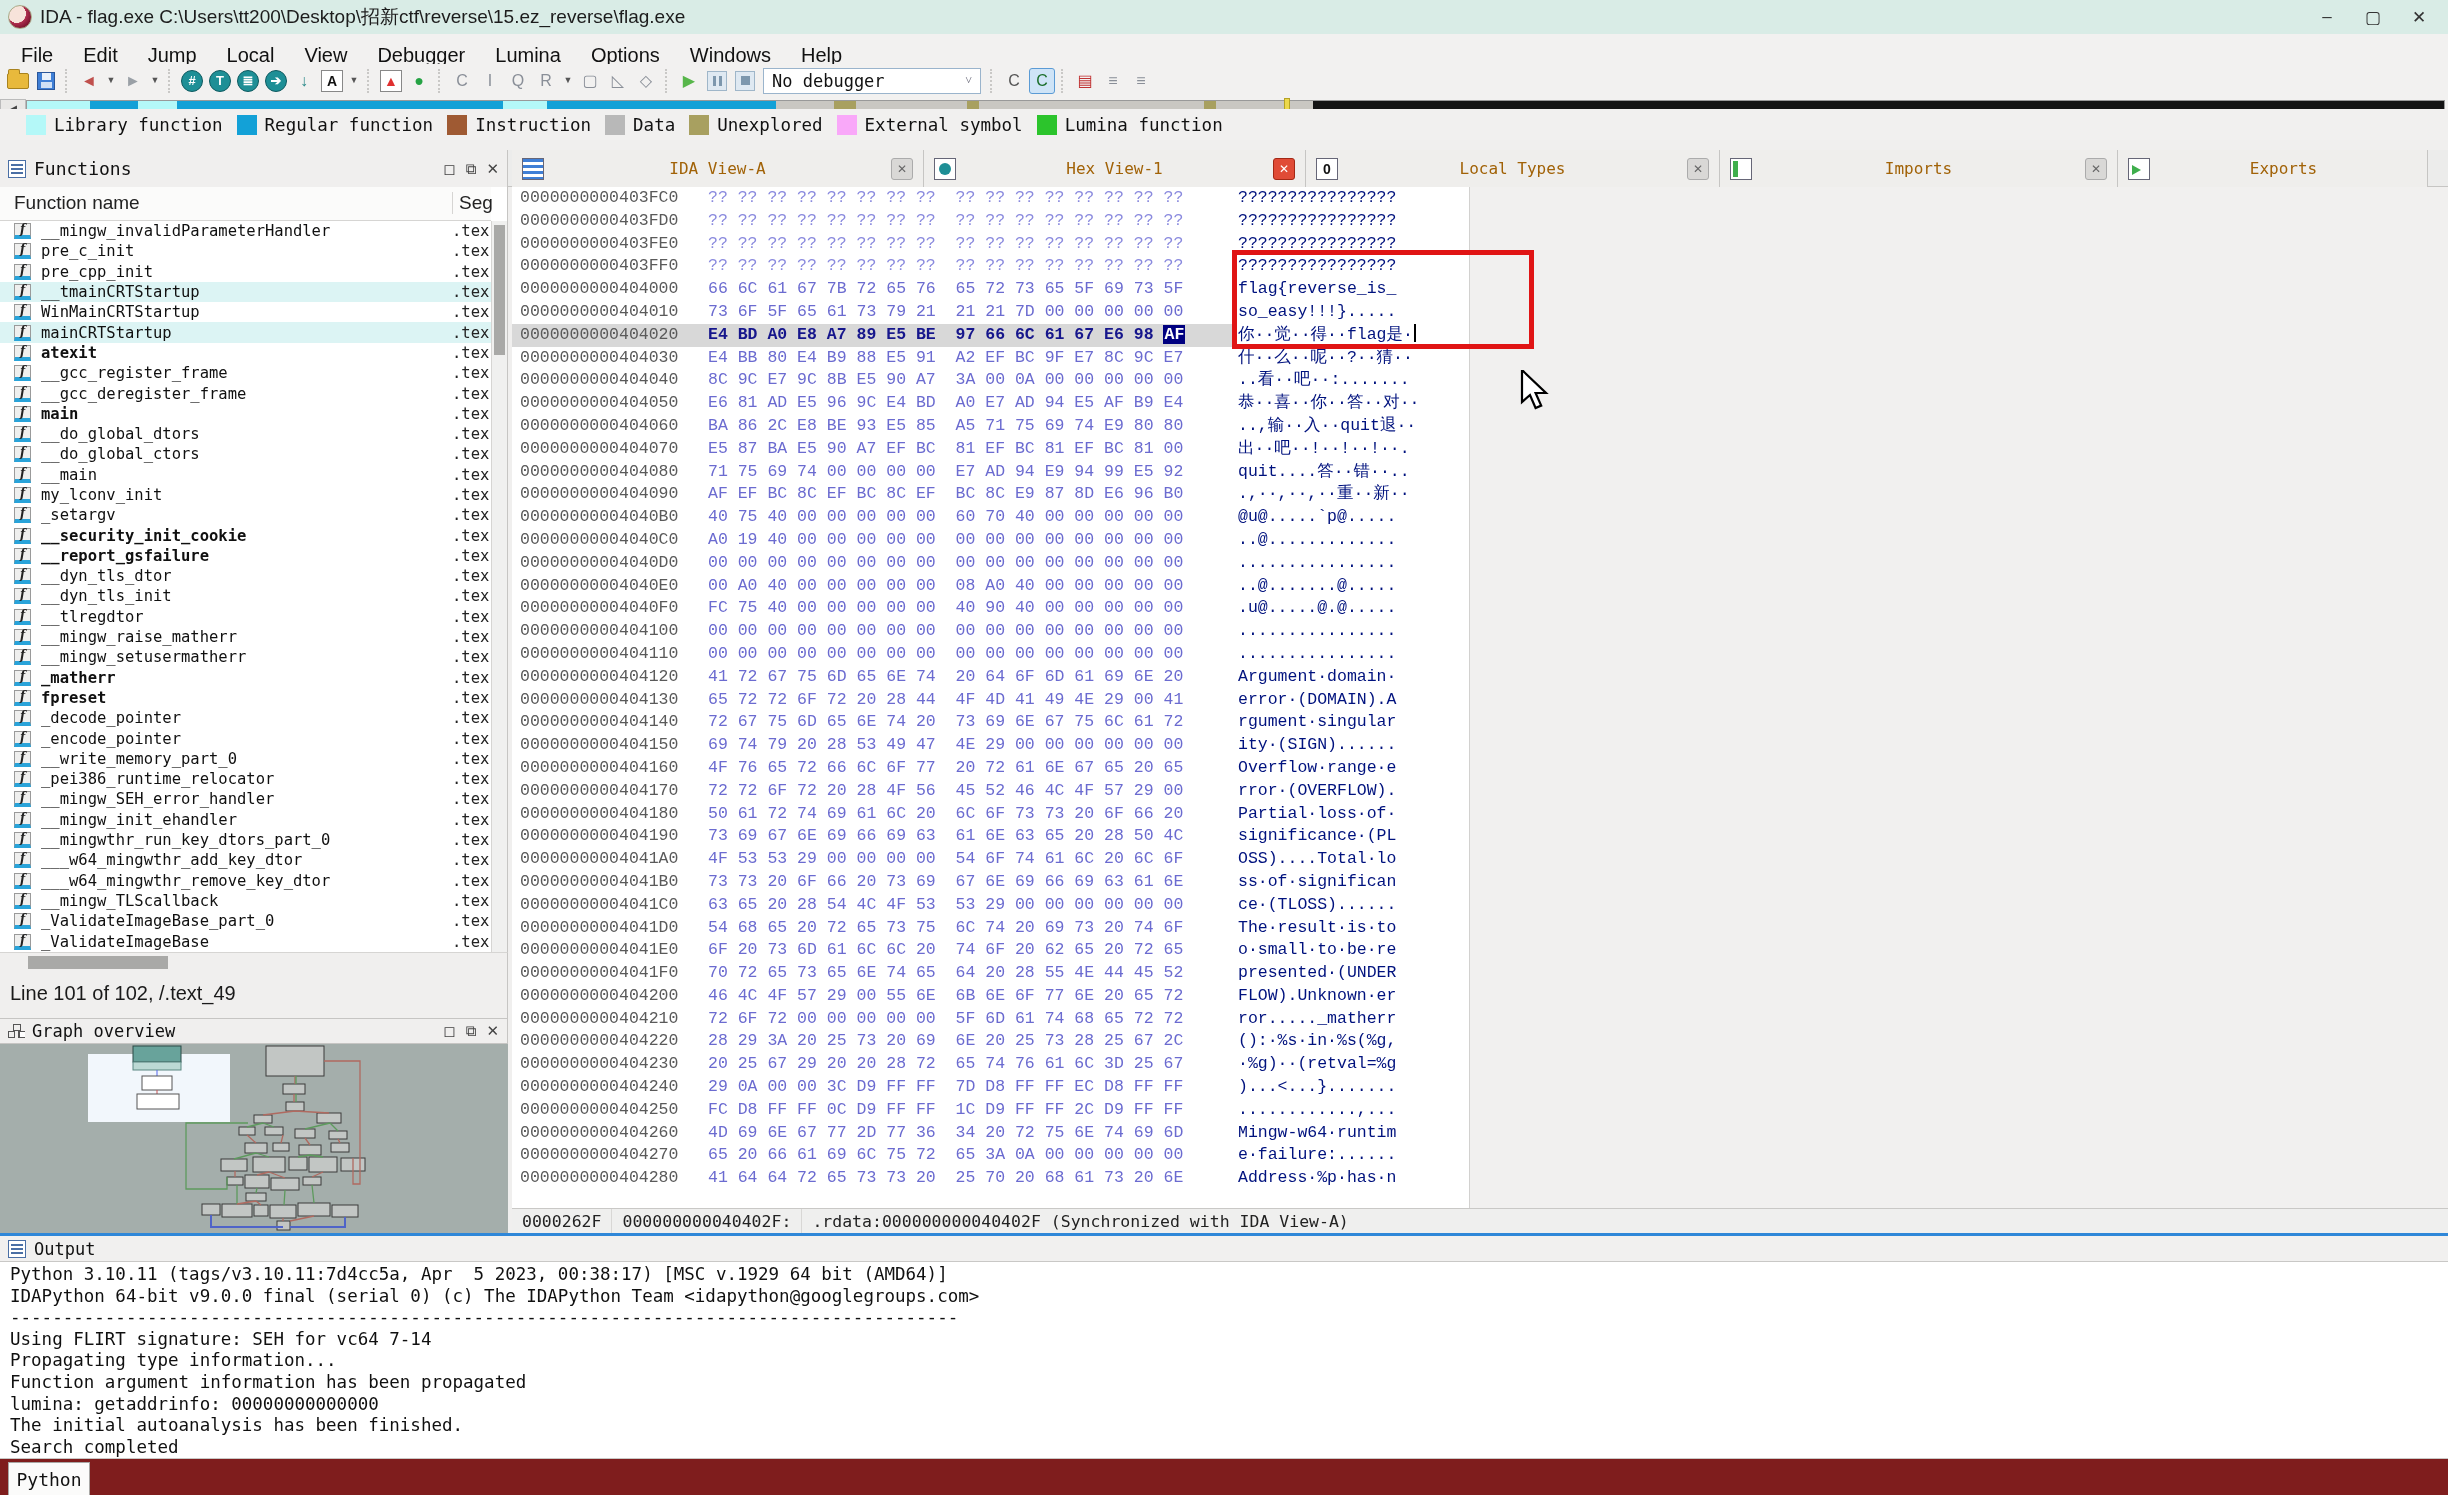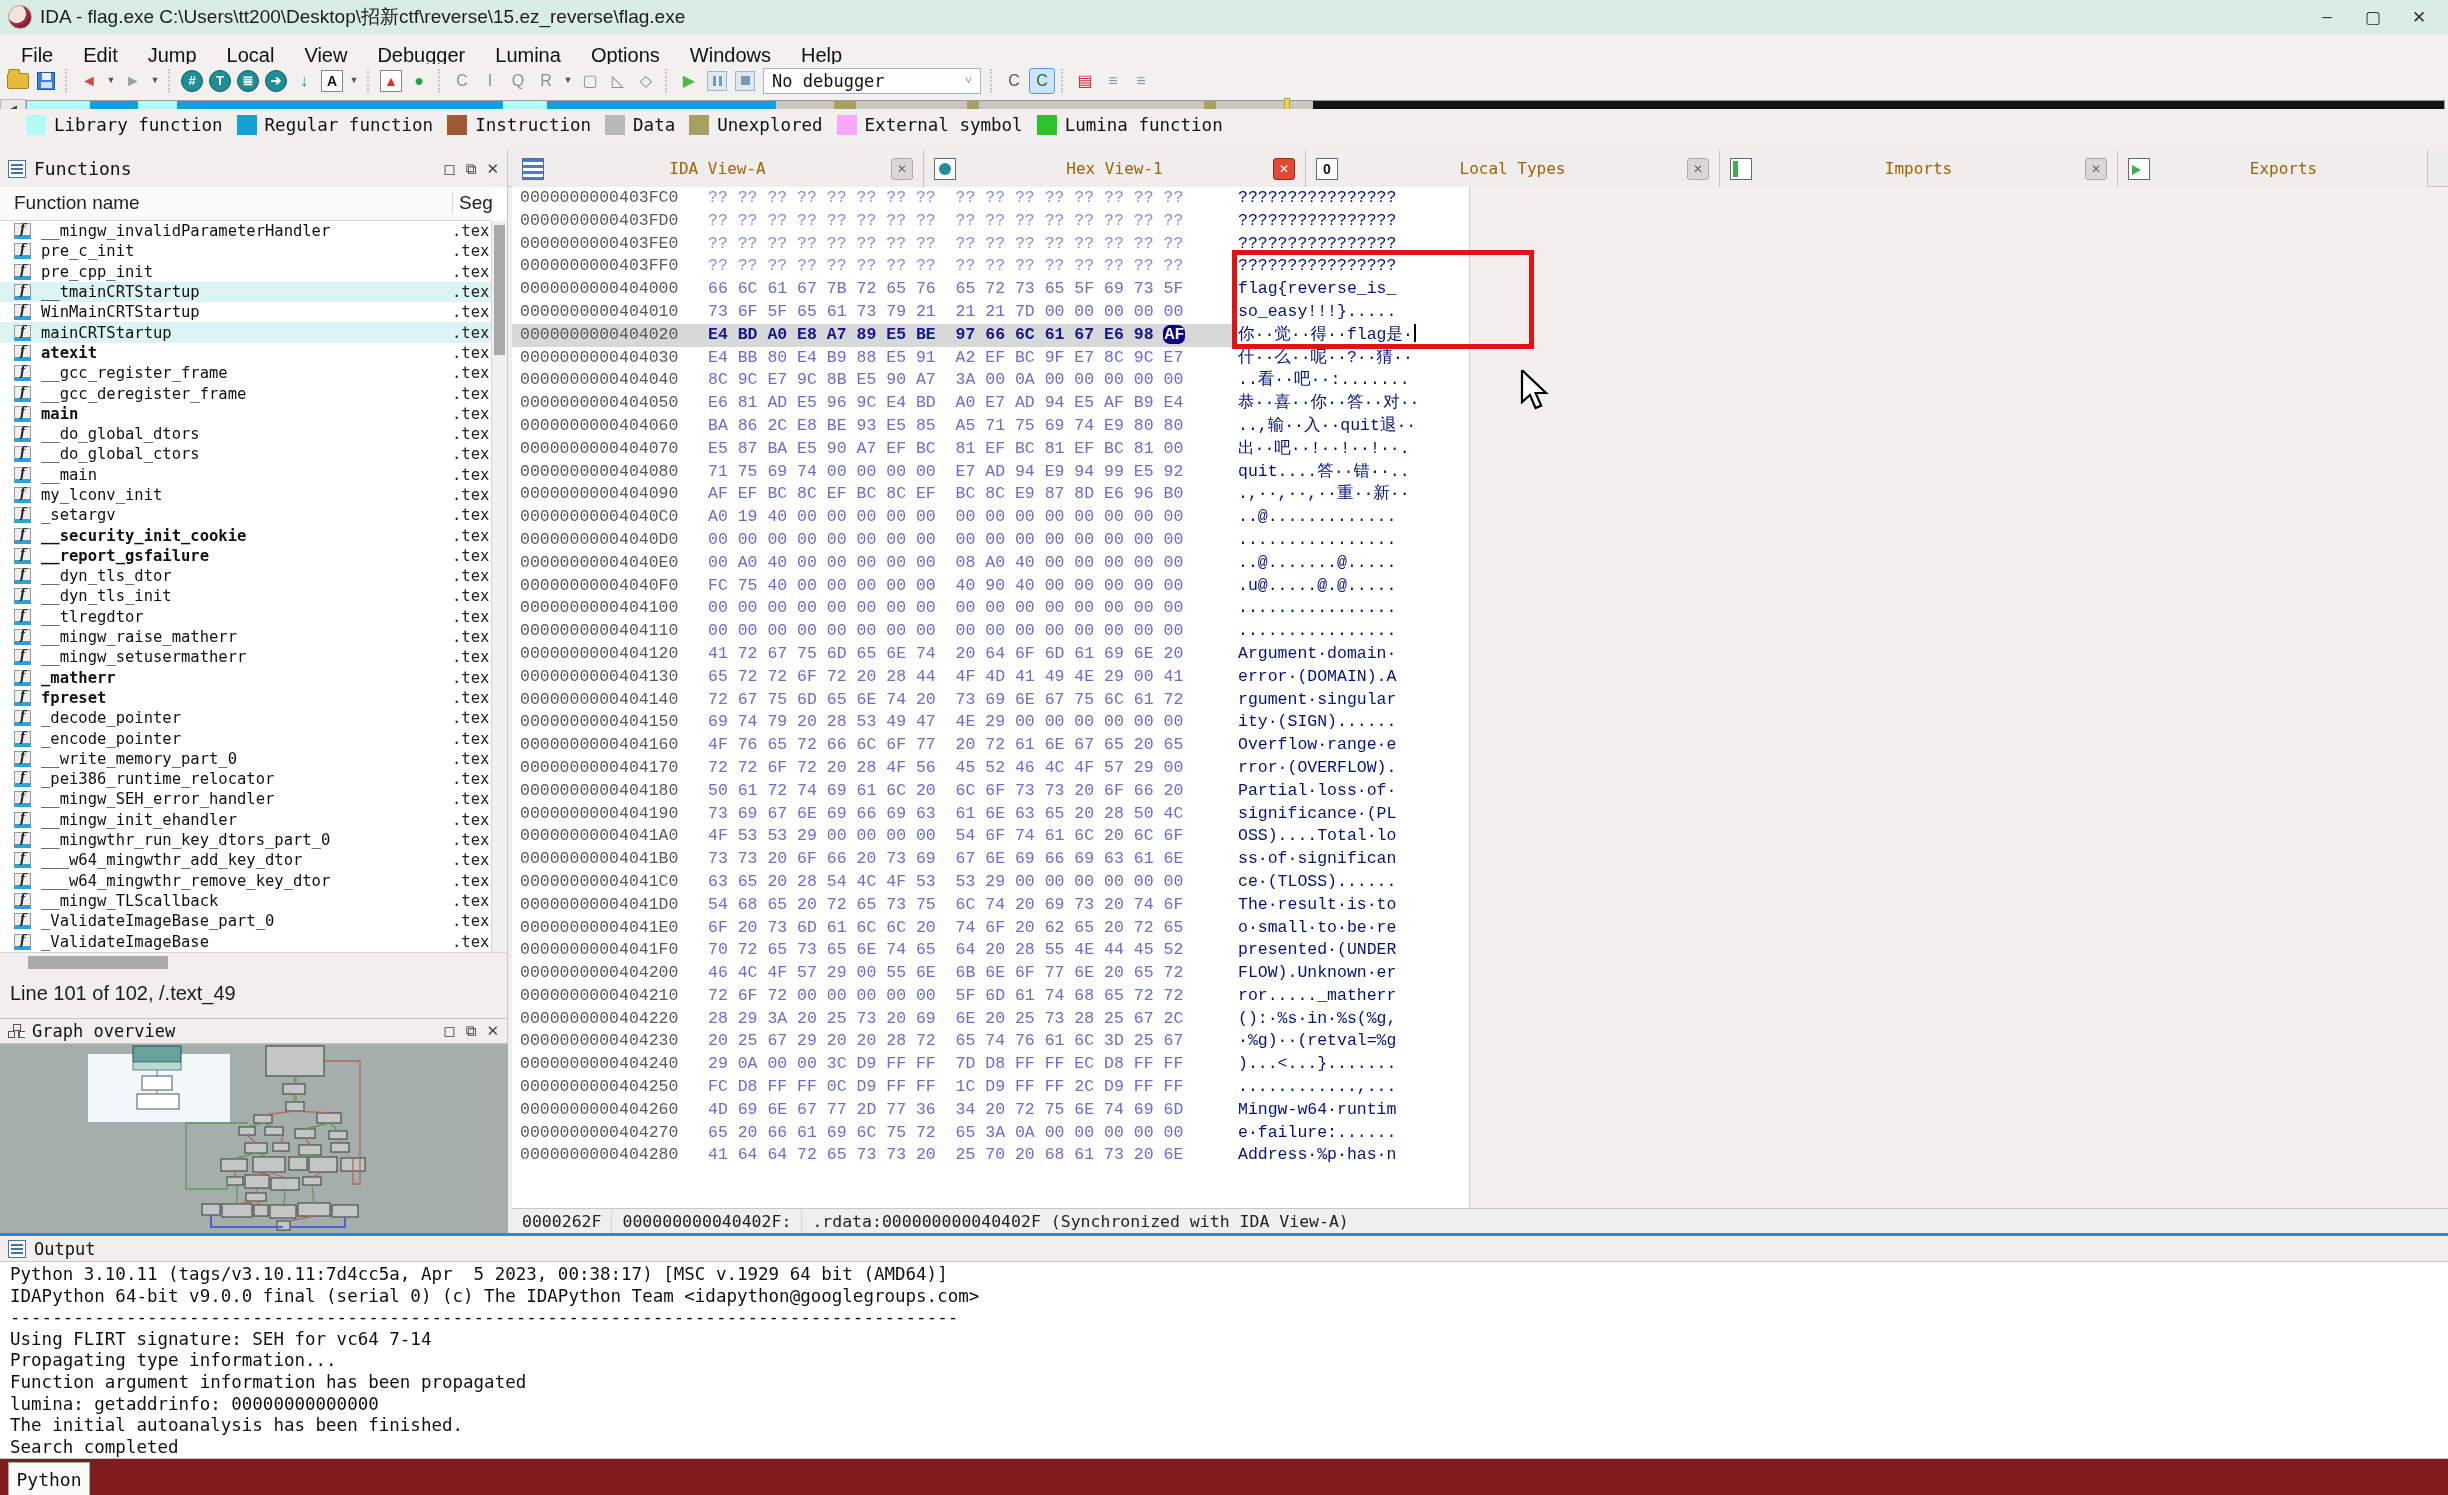--- a/index.html
+++ b/index.html
@@ -136,21 +136,21 @@
 
   
   .hexpanel { position:absolute; left:512px; top:187px; width:957px; height:1089px; background:#fff;
     overflow:hidden; font-family:Liberation Mono, monospace; font-size:16.5px; }
   .hrow { position:relative; height:22.8px; line-height:22.8px; white-space:pre; }
   .hrow.sel::before { content:""; position:absolute; left:0; top:0; bottom:0; width:722px; background:#d8d8d8; }
   .haddr { position:absolute; left:8px; color:#5a5a5a; }
   .hbytes { position:absolute; left:196px; color:#6b6bd0; }
   .hrow.q .hbytes { color:#8a8ade; }
   .hrow.sel .hbytes { color:#16168c; font-weight:bold; }
-  .selbyte { background:#000080; color:#fff; padding:0 1px;border-radius:7px; }
+  .selbyte { background:#000080; color:#fff; padding:0 1px; }
   .hascii { position:absolute; left:726px; color:#00127e; }
   .caret { display:inline-block; width:2px; height:18px; background:#000; vertical-align:-3px; margin-left:1px; }
   .redrect { position:absolute; left:1232px; top:250px; width:302px; height:99px;
     border:5px solid #e01414; z-index:30; pointer-events:none; }
   .hexstatus { position:absolute; left:512px; top:1208px; width:1936px; height:25px; background:#efefee;
     border-top:1px solid #c9c8c6; display:flex; align-items:center;
     font-family:"DejaVu Sans Mono", monospace; font-size:16.5px; color:#222; }
   .hexstatus .cell { padding:0 10px; border-right:1px solid #d8d7d5; height:100%; display:flex; align-items:center; }
   .rightvoid { position:absolute; left:1469px; top:187px; width:979px; height:1021px; background:#f1f0ef;
     border-left:1px solid #d2d1cf; }
@@ -658,20 +658,21 @@
       <div class="hrow"><span class="haddr">0000000000404000</span><span class="hbytes">66 6C 61 67 7B 72 65 76  65 72 73 65 5F 69 73 5F</span><span class="hascii">flag{reverse_is_</span></div>
       <div class="hrow"><span class="haddr">0000000000404010</span><span class="hbytes">73 6F 5F 65 61 73 79 21  21 21 7D 00 00 00 00 00</span><span class="hascii">so_easy!!!}.....</span></div>
       <div class="hrow sel"><span class="haddr">0000000000404020</span><span class="hbytes">E4 BD A0 E8 A7 89 E5 BE  97 66 6C 61 67 E6 98 <span class="selbyte">AF</span></span><span class="hascii">你··觉··得··flag是·<span class="caret"></span></span></div>
       <div class="hrow"><span class="haddr">0000000000404030</span><span class="hbytes">E4 BB 80 E4 B9 88 E5 91  A2 EF BC 9F E7 8C 9C E7</span><span class="hascii">什··么··呢··?··猜··</span></div>
       <div class="hrow"><span class="haddr">0000000000404040</span><span class="hbytes">8C 9C E7 9C 8B E5 90 A7  3A 00 0A 00 00 00 00 00</span><span class="hascii">..看··吧··:.......</span></div>
       <div class="hrow"><span class="haddr">0000000000404050</span><span class="hbytes">E6 81 AD E5 96 9C E4 BD  A0 E7 AD 94 E5 AF B9 E4</span><span class="hascii">恭··喜··你··答··对··</span></div>
       <div class="hrow"><span class="haddr">0000000000404060</span><span class="hbytes">BA 86 2C E8 BE 93 E5 85  A5 71 75 69 74 E9 80 80</span><span class="hascii">..,输··入··quit退··</span></div>
       <div class="hrow"><span class="haddr">0000000000404070</span><span class="hbytes">E5 87 BA E5 90 A7 EF BC  81 EF BC 81 EF BC 81 00</span><span class="hascii">出··吧··!··!··!··.</span></div>
       <div class="hrow"><span class="haddr">0000000000404080</span><span class="hbytes">71 75 69 74 00 00 00 00  E7 AD 94 E9 94 99 E5 92</span><span class="hascii">quit....答··错··..</span></div>
       <div class="hrow"><span class="haddr">0000000000404090</span><span class="hbytes">AF EF BC 8C EF BC 8C EF  BC 8C E9 87 8D E6 96 B0</span><span class="hascii">.,··,··,··重··新··</span></div>
+      <div class="hrow"><span class="haddr">00000000004040B0</span><span class="hbytes">40 75 40 00 00 00 00 00  60 70 40 00 00 00 00 00</span><span class="hascii">@u@.....`p@.....</span></div>
       <div class="hrow"><span class="haddr">00000000004040C0</span><span class="hbytes">A0 19 40 00 00 00 00 00  00 00 00 00 00 00 00 00</span><span class="hascii">..@.............</span></div>
       <div class="hrow"><span class="haddr">00000000004040D0</span><span class="hbytes">00 00 00 00 00 00 00 00  00 00 00 00 00 00 00 00</span><span class="hascii">................</span></div>
       <div class="hrow"><span class="haddr">00000000004040E0</span><span class="hbytes">00 A0 40 00 00 00 00 00  08 A0 40 00 00 00 00 00</span><span class="hascii">..@.......@.....</span></div>
       <div class="hrow"><span class="haddr">00000000004040F0</span><span class="hbytes">FC 75 40 00 00 00 00 00  40 90 40 00 00 00 00 00</span><span class="hascii">.u@.....@.@.....</span></div>
       <div class="hrow"><span class="haddr">0000000000404100</span><span class="hbytes">00 00 00 00 00 00 00 00  00 00 00 00 00 00 00 00</span><span class="hascii">................</span></div>
       <div class="hrow"><span class="haddr">0000000000404110</span><span class="hbytes">00 00 00 00 00 00 00 00  00 00 00 00 00 00 00 00</span><span class="hascii">................</span></div>
       <div class="hrow"><span class="haddr">0000000000404120</span><span class="hbytes">41 72 67 75 6D 65 6E 74  20 64 6F 6D 61 69 6E 20</span><span class="hascii">Argument·domain·</span></div>
       <div class="hrow"><span class="haddr">0000000000404130</span><span class="hbytes">65 72 72 6F 72 20 28 44  4F 4D 41 49 4E 29 00 41</span><span class="hascii">error·(DOMAIN).A</span></div>
       <div class="hrow"><span class="haddr">0000000000404140</span><span class="hbytes">72 67 75 6D 65 6E 74 20  73 69 6E 67 75 6C 61 72</span><span class="hascii">rgument·singular</span></div>
       <div class="hrow"><span class="haddr">0000000000404150</span><span class="hbytes">69 74 79 20 28 53 49 47  4E 29 00 00 00 00 00 00</span><span class="hascii">ity·(SIGN)......</span></div>

